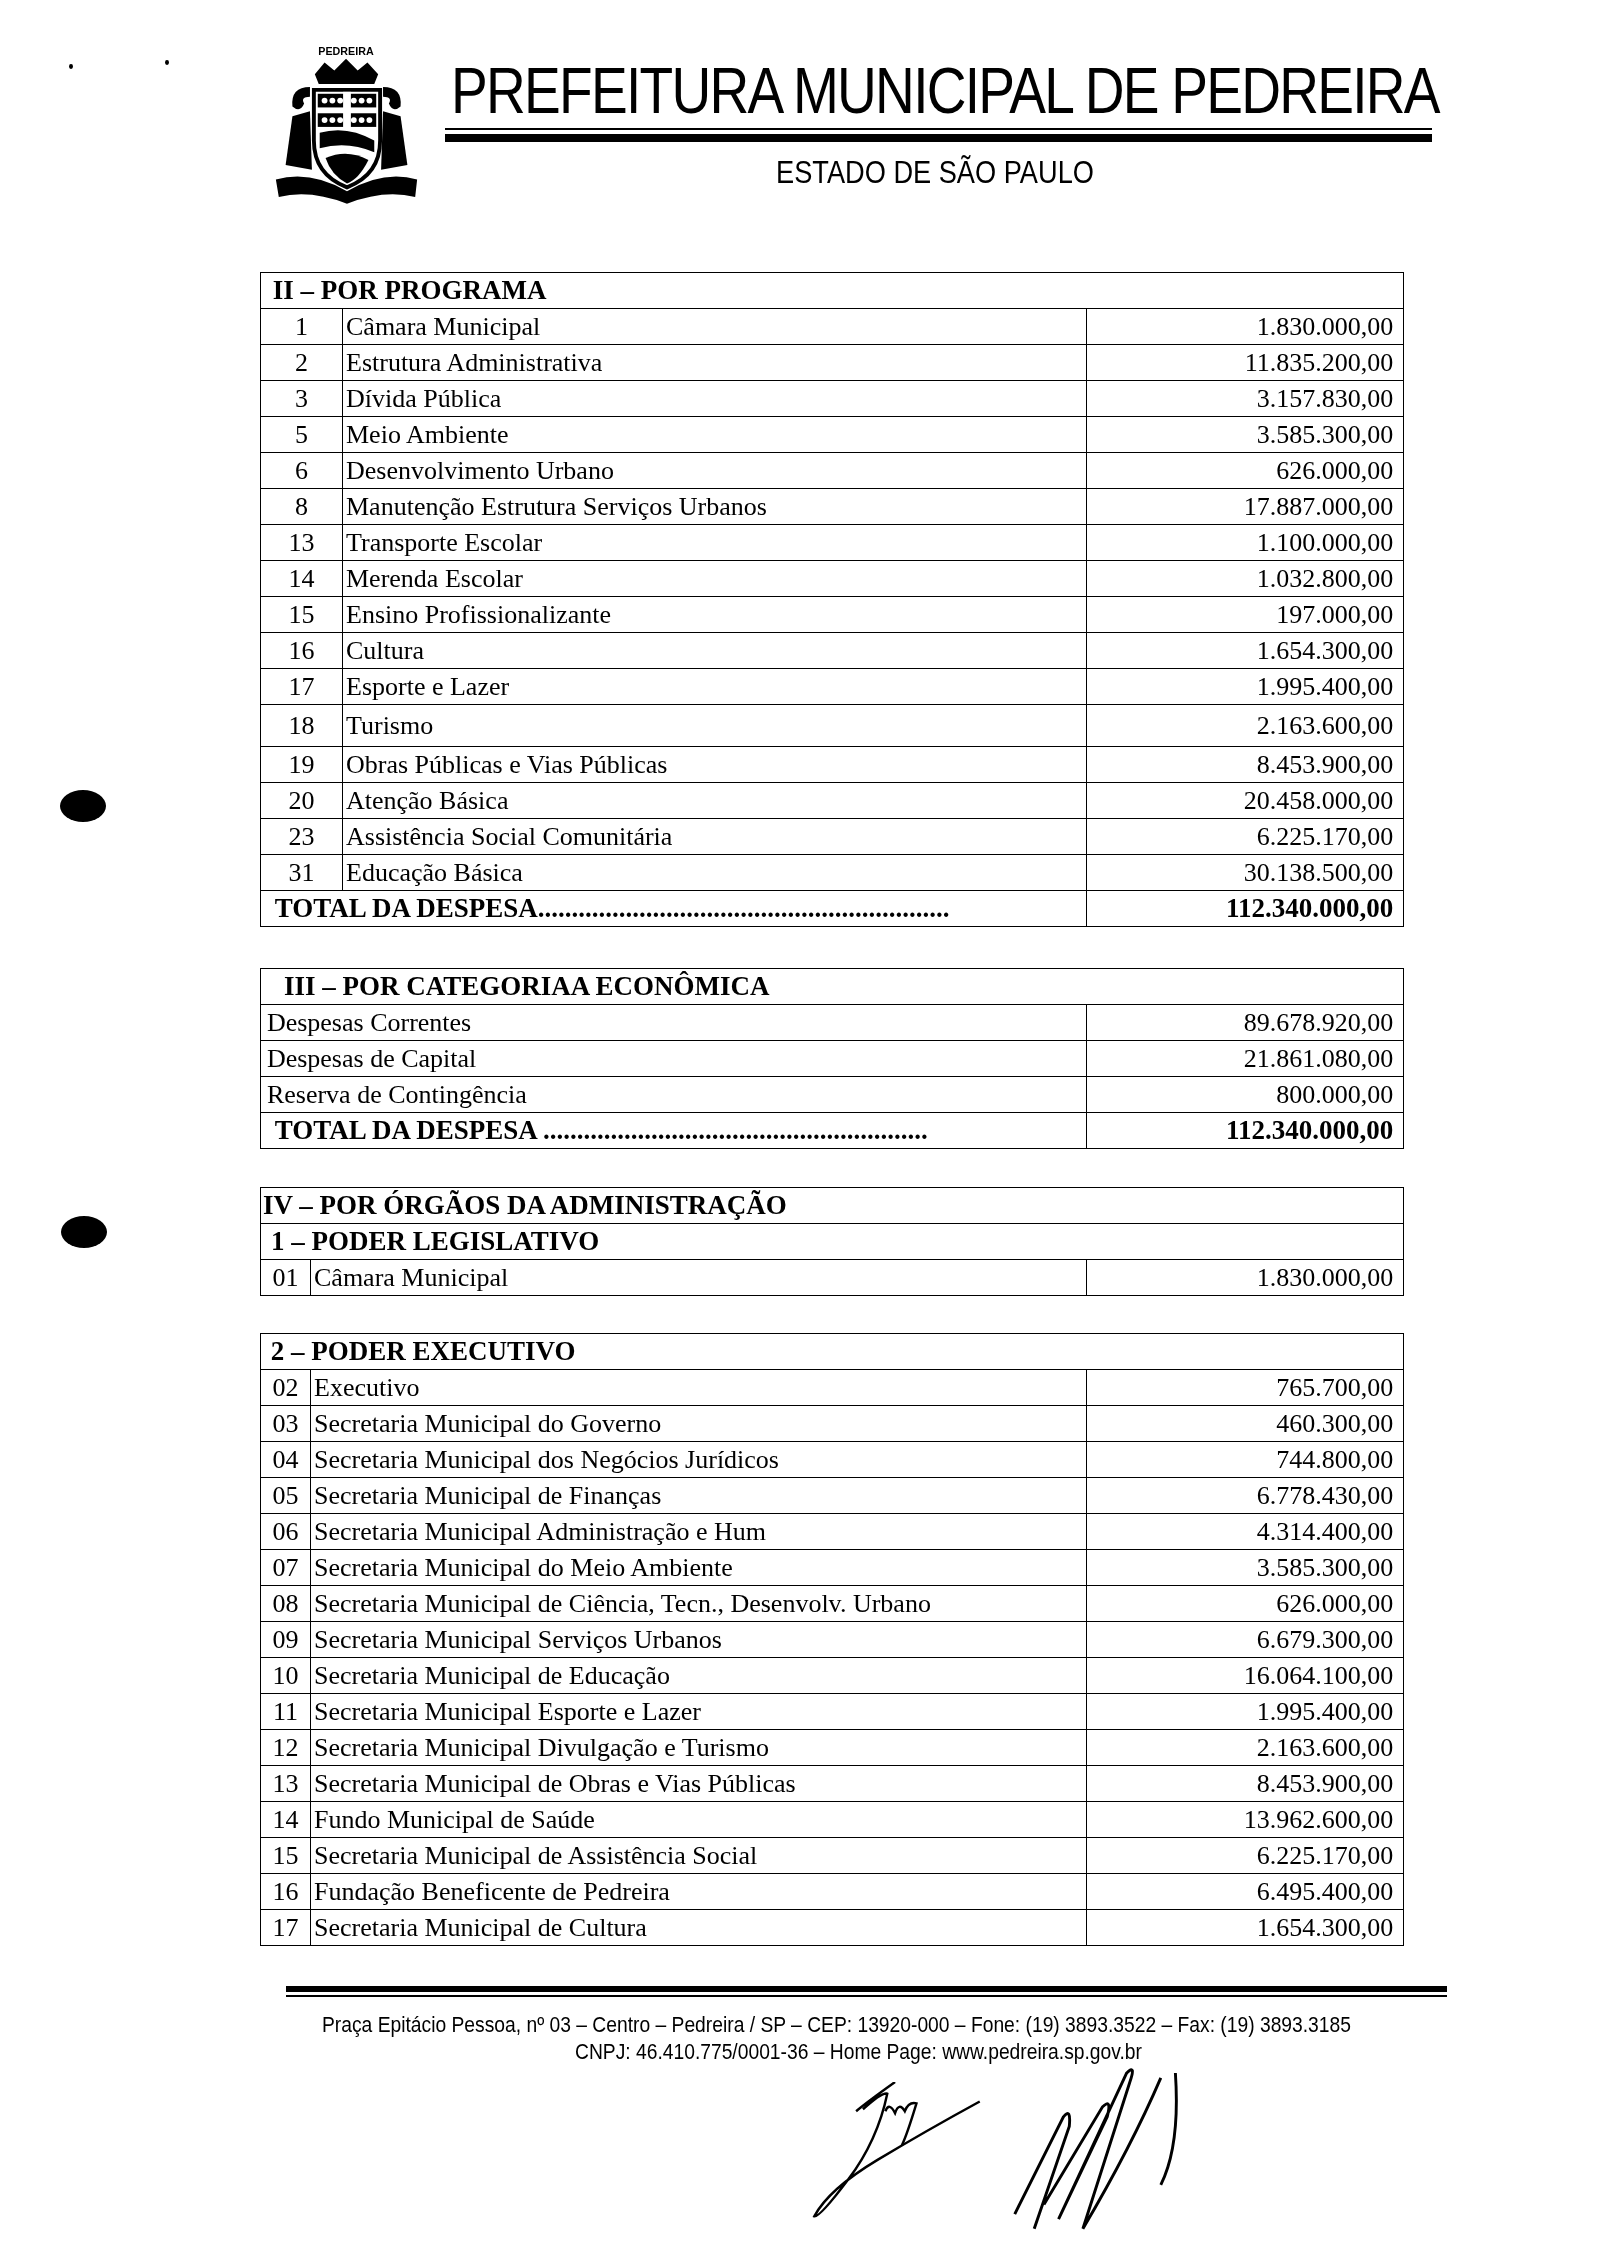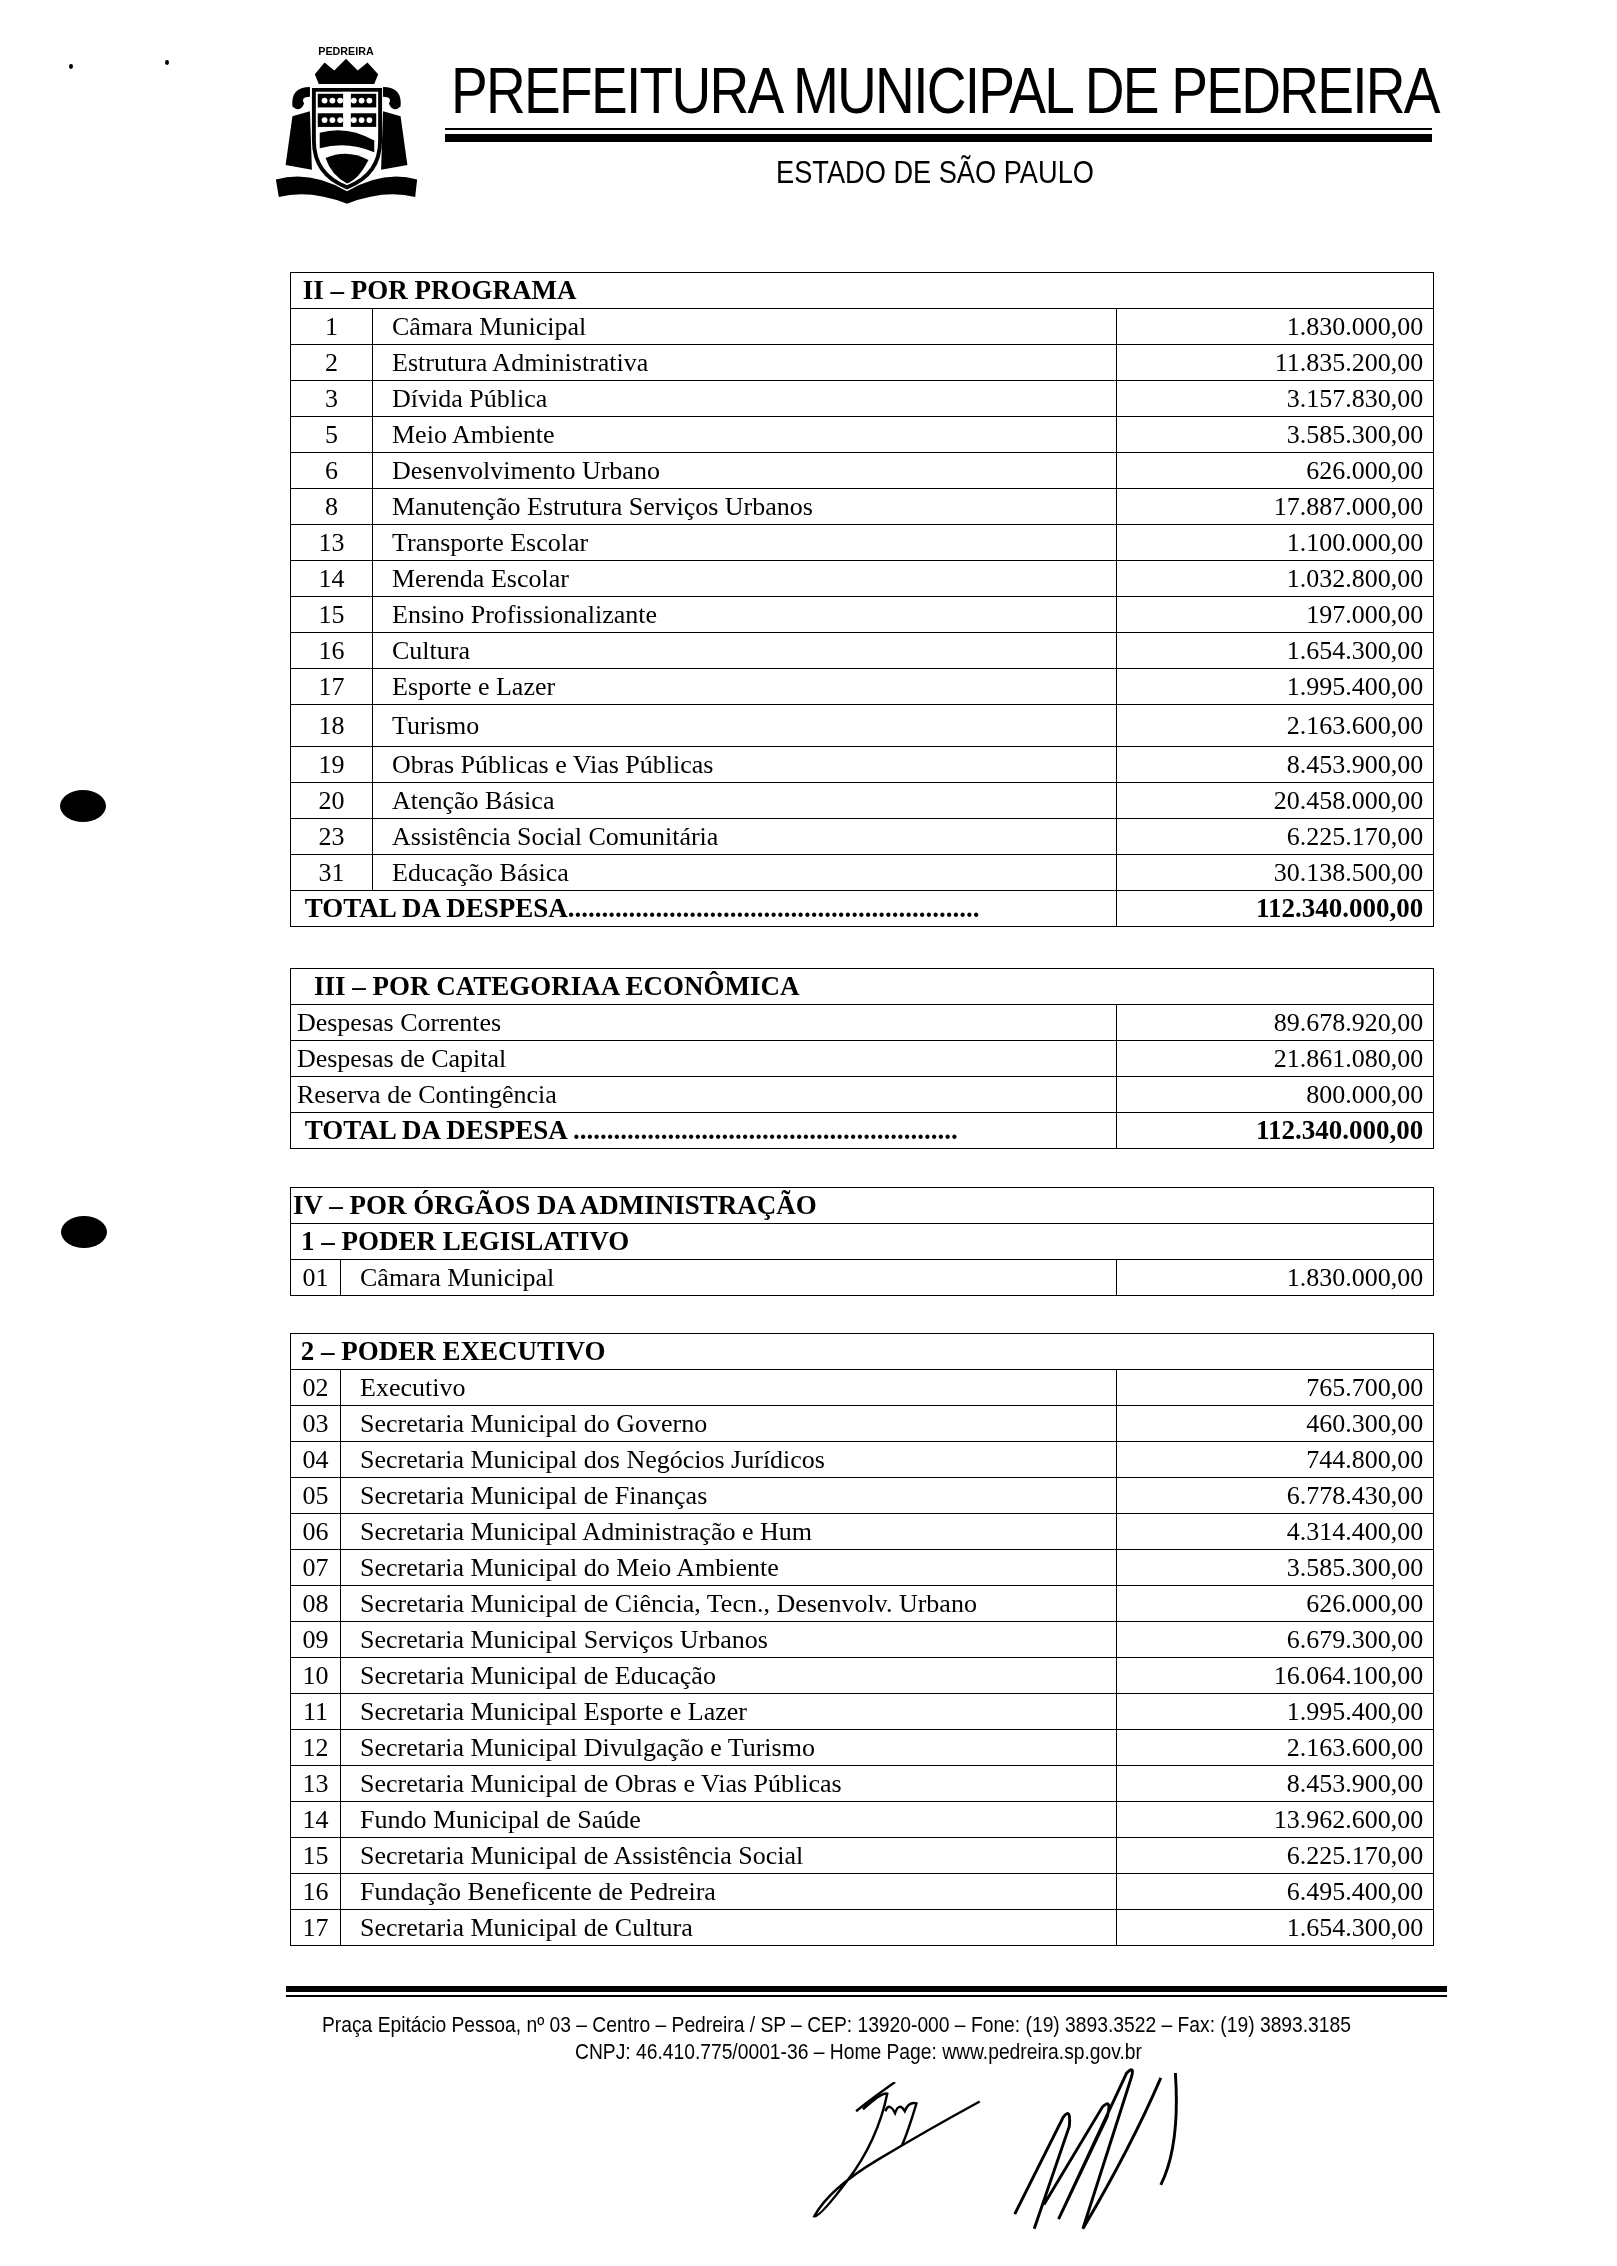--- a/index.html
+++ b/index.html
@@ -18,30 +18,30 @@
     }
     .rule-thin { position: absolute; left: 445px; top: 128px; width: 987px; height: 2px; background: #000; }
     .rule-thick { position: absolute; left: 445px; top: 134px; width: 987px; height: 7.8px; background: #000; }
     .subtitle {
       position: absolute; left: 776px; top: 156px; width: 390px;
       font-family: "Liberation Sans", sans-serif; font-size: 32px; line-height: 33px;
       transform: scaleX(0.85); transform-origin: left top; white-space: nowrap;
     }
 
     table.doc {
-      position: absolute; left: 290px; width: 1143px;
+      position: absolute; left: 260px; width: 1143px;
       border-collapse: collapse; table-layout: fixed;
       font-family: "Liberation Serif", serif; font-size: 26px; border-radius: 9px;
     }
     table.doc td { border: 1.5px solid #000; padding: 0 5.9px; height: 35px; line-height: 33px; white-space: nowrap; overflow: hidden; vertical-align: middle; }
     table.doc td.code { text-align: center; }
     table.doc td.val { text-align: right; padding-right: 9.8px; }
     table.doc td.head { font-weight: bold; font-size: 27px; padding-left: 11.7px; }
     table.doc tr.total td { font-weight: bold; font-size: 27px; }
-    table.doc td.label { padding-left: 19px; }
+    table.doc td.label { padding-left: 3px; }
 
     .dots { letter-spacing: 0; }
 
     .footer-thick { position: absolute; left: 286px; top: 1986px; width: 1161px; height: 5.9px; background: #000; }
     .footer-thin { position: absolute; left: 286px; top: 1995px; width: 1161px; height: 2px; background: #000; }
     .footer-line {
       position: absolute; font-family: "Liberation Sans", sans-serif; font-size: 22.4px; line-height: 25px;
       white-space: nowrap; transform: scaleX(0.86); transform-origin: left top;
     }
     .sig { position: absolute; }

